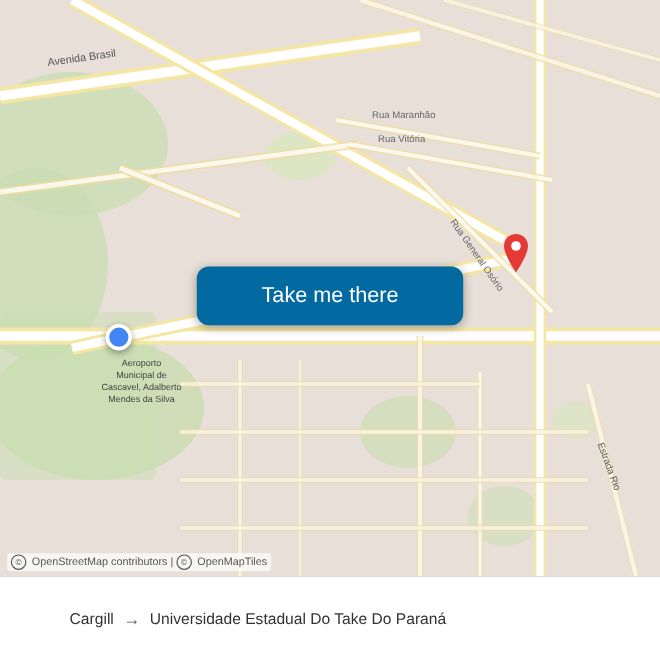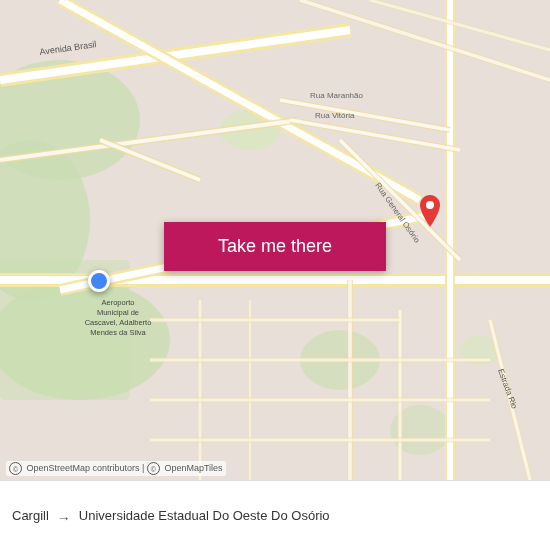--- a/index.html
+++ b/index.html
@@ -24,23 +24,23 @@
       width: 100%;
       height: 100%;
     }
 
     .take-me-there-btn {
       position: absolute;
       left: 164px;
       top: 222px;
       width: 222px;
       height: 49px;
-      background: #be185d;
+      background: #0369a1;
       border: none;
-      border-radius: 0;
+      border-radius: 10px;
       color: white;
       font-size: 18px;
       font-weight: 500;
       cursor: pointer;
       display: flex;
       align-items: center;
       justify-content: center;
       box-shadow: 0 2px 8px rgba(0,0,0,0.3);
     }
 
@@ -91,20 +91,21 @@
       position: absolute;
       bottom: 14px;
       right: 12px;
     }
 
     .route-info {
       display: flex;
       align-items: center;
       gap: 8px;
       flex: 1;
+      margin-left: 46px;
     }
 
     .from-label {
       font-size: 13px;
       color: #333;
       font-weight: 500;
     }
 
     .arrow-icon {
       font-size: 14px;
@@ -242,16 +243,16 @@
   <div class="attribution">
     <span class="copyright-icon">©</span> OpenStreetMap contributors |
     <span class="copyright-icon">©</span> OpenMapTiles
   </div>
 </div>
 
 <div id="bottom-bar">
   <div class="route-info">
     <span class="from-label">Cargill</span>
     <span class="arrow-icon">→</span>
-    <span class="to-label">Universidade Estadual Do Oeste Do Osório</span>
+    <span class="to-label">Universidade Estadual Do Take Do Paraná</span>
   </div>
 
 </div>
 
 </body></html>

